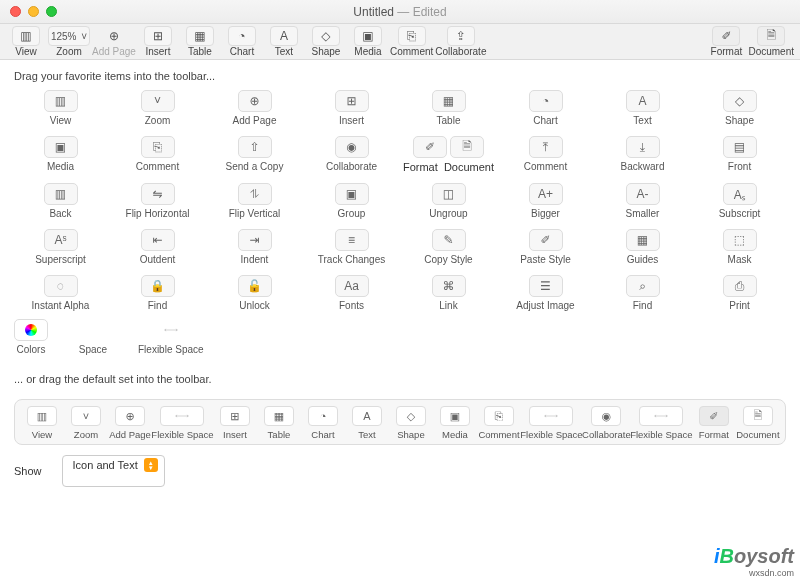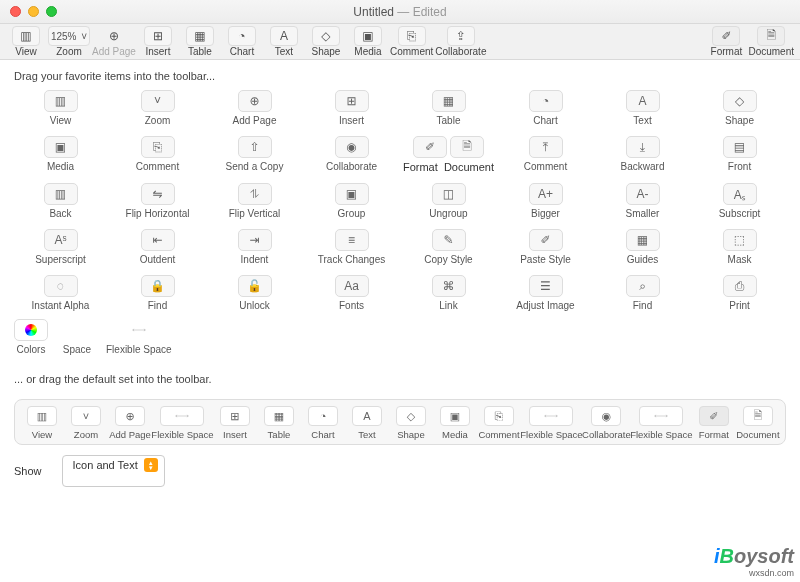--- a/index.html
+++ b/index.html
@@ -59,21 +59,21 @@
     background:#f7f7f7;
     border:1px solid #ddd;
     border-radius:5px;
     display:flex; align-items:center; justify-content:center;
     color:#666; font-size:12px;
   }
   .grid .cell .lbl { font-size:10px; color:#555; text-align:center; white-space:nowrap;}
   .dual .ib { width:30px;}
   .dual { flex-direction:row !important; gap:4px; }
   .dualwrap { display:flex; flex-direction:column; align-items:center; gap:3px;}
-  .row5 { display:flex; gap:12px; margin-top:2px;}
+  .row5 { display:flex; gap:28px; margin-top:2px;}
   .default-box {
     margin-top:6px;
     border:1px solid #ddd;
     border-radius:8px;
     background:#f7f7f7;
     padding:6px 8px 4px 8px;
   }
   .default-row { display:flex; gap:6px; align-items:flex-start;}
   .def-item { display:flex; flex-direction:column; align-items:center; gap:3px; min-width:38px;}
   .def-item .ib2 {

